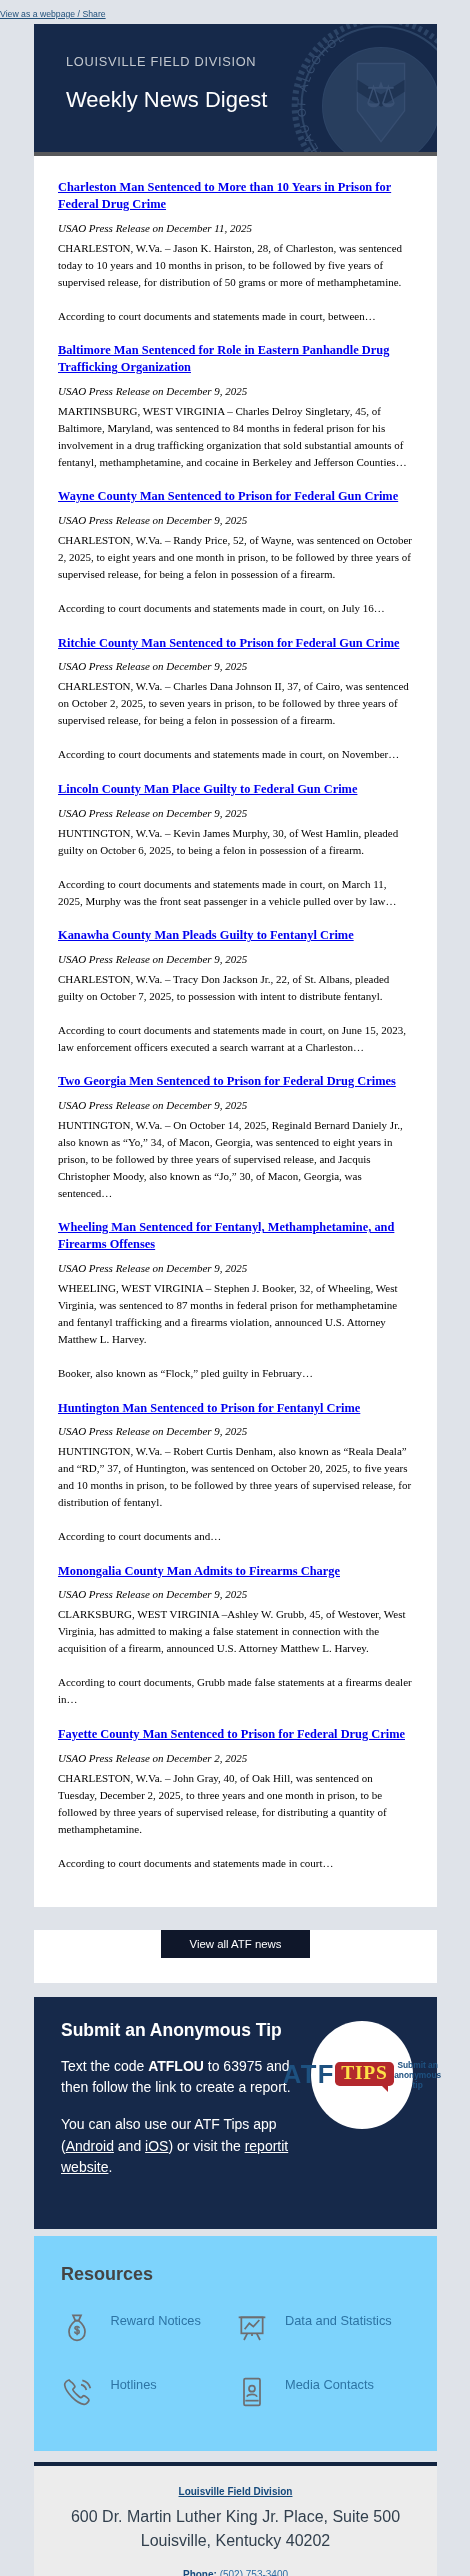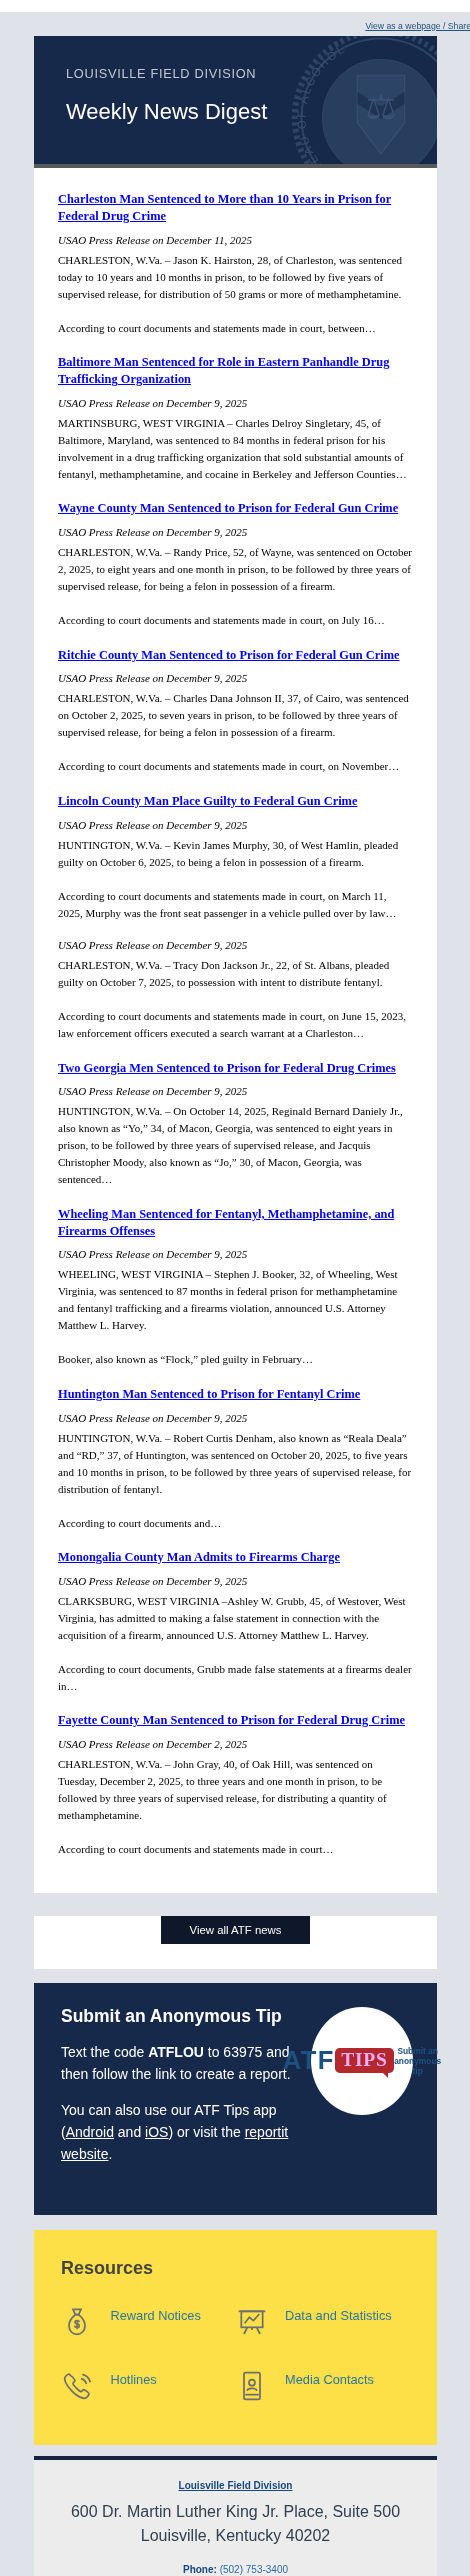--- a/index.html
+++ b/index.html
@@ -1,18 +1,18 @@
 <!DOCTYPE html>
 <html style="font-size:10.8px"><head>
 <meta charset="utf-8">
 <style>
   * { margin:0; padding:0; box-sizing:border-box; }
   body { background:#ffffff; font-family:"Liberation Sans", sans-serif; width:471px; margin:0 auto; }
   .page-bg { background:#dfe3e9; padding-bottom:13.4px; }
-  .top-link-row { text-align:right; padding:6.7px 0 5.4px;margin-top:12px; }
+  .top-link-row { text-align:left; padding:6.7px 0 5.4px; }
   .top-link { color:#23527c; font-size:8.7px; text-decoration:underline; cursor:pointer; }
   .content-col { width:403px; margin:0 auto; }
 
   
   .header { background:#16294a; height:132px; border-bottom:4px solid #58595b; position:relative; overflow:hidden; padding:30px 0 0 32px; }
   .header .division { color:#c3c8cf; font-size:12.8px; letter-spacing:0.7px; margin-bottom:17.5px; }
   .header .title { color:#ffffff; font-size:22px; font-weight:normal; }
   .seal { position:absolute; top:-9.4px; right:-35px; opacity:.85; }
 
   
@@ -25,26 +25,26 @@
 
   
   .tip { background:#16294a; margin-top:13.4px; padding:23px 24px 35px 27px; display:flex; }
   .tip-text { width:256px; }
   .tip h2 { color:#fff; font-size:17.5px; font-weight:bold; margin-bottom:15px; }
   .tip p { color:#fff; font-size:14px; line-height:1.55; margin-bottom:15px; }
   .tip a { color:#fff; text-decoration:underline; cursor:pointer; }
   .tip-logo-wrap { margin-left:auto; padding-top:1.3px; }
   .tip-logo { width:102px; height:108px; background:#fff; border-radius:50%; display:flex; flex-direction:row; align-items:center; justify-content:center; }
   .tip-logo .atf { color:#1d5180; font-weight:bold; font-size:25.6px; letter-spacing:1.3px; line-height:1; }
-  .tips-bubble { position:relative; background:#b3282d; color:#f0abfc; font-family:"Liberation Serif", serif; font-size:19.5px; font-weight:bold; letter-spacing:0.7px; border-radius:4.7px; padding:0.7px 6.7px 2px; margin:2px 0 3.4px; }
+  .tips-bubble { position:relative; background:#b3282d; color:#fde047; font-family:"Liberation Serif", serif; font-size:19.5px; font-weight:bold; letter-spacing:0.7px; border-radius:4.7px; padding:0.7px 6.7px 2px; margin:2px 0 3.4px; }
   .tips-bubble:after { content:""; position:absolute; right:6px; bottom:-5.4px; border:4px solid transparent; border-top-color:#b3282d; border-right-color:#b3282d; }
   .tip-logo .caption { color:#1d5180; font-size:8.4px; font-weight:bold; text-align:center; width:74px; line-height:1.2; }
 
   
-  .resources { background:#fde047; margin-top:15px; padding:28px 27px 43px; }
+  .resources { background:#7dd3fc; margin-top:7px; padding:28px 27px 43px; }
   .resources h2 { font-size:18px; font-weight:bold; color:#444; margin-bottom:27px; }
   .res-grid { display:grid; grid-template-columns:1fr 1fr; row-gap:32px; }
   .res-item { display:flex; align-items:flex-start; }
   .res-icon { width:32px; flex:0 0 32px; margin-right:17.5px; color:#6d6e71; }
   .res-label { font-size:12.8px; color:#2d74a4; cursor:pointer; padding-top:1.3px; }
 
   
   .navy-bar { height:4px; background:#122440; margin-top:10.8px; }
   .footer { background:#ececec; padding:19px 20px 17.5px; text-align:center; }
   .footer .division-link { display:inline-block; color:#15497c; font-weight:bold; font-size:10px; text-decoration:underline; cursor:pointer; margin-bottom:8.7px; }
@@ -121,20 +121,21 @@
 
         <div class="article">
           <a class="article-title">Lincoln County Man Place Guilty to Federal Gun Crime</a>
           <p class="article-date">USAO Press Release on December 9, 2025</p>
           <p class="article-body">HUNTINGTON, W.Va. – Kevin James Murphy, 30, of West Hamlin, pleaded guilty on October 6, 2025, to being a felon in possession of a firearm.
 
 According to court documents and statements made in court, on March 11, 2025, Murphy was the front seat passenger in a vehicle pulled over by law…</p>
         </div>
 
         <div class="article">
+          <a class="article-title">Kanawha County Man Pleads Guilty to Fentanyl Crime</a>
           <p class="article-date">USAO Press Release on December 9, 2025</p>
           <p class="article-body">CHARLESTON, W.Va. – Tracy Don Jackson Jr., 22, of St. Albans, pleaded guilty on October 7, 2025, to possession with intent to distribute fentanyl.
 
 According to court documents and statements made in court, on June 15, 2023, law enforcement officers executed a search warrant at a Charleston…</p>
         </div>
 
         <div class="article">
           <a class="article-title">Two Georgia Men Sentenced to Prison for Federal Drug Crimes</a>
           <p class="article-date">USAO Press Release on December 9, 2025</p>
           <p class="article-body">HUNTINGTON, W.Va. – On October 14, 2025, Reginald Bernard Daniely Jr., also known as “Yo,” 34, of Macon, Georgia, was sentenced to eight years in prison, to be followed by three years of supervised release, and Jacquis Christopher Moody, also known as “Jo,” 30, of Macon, Georgia, was sentenced…</p>

